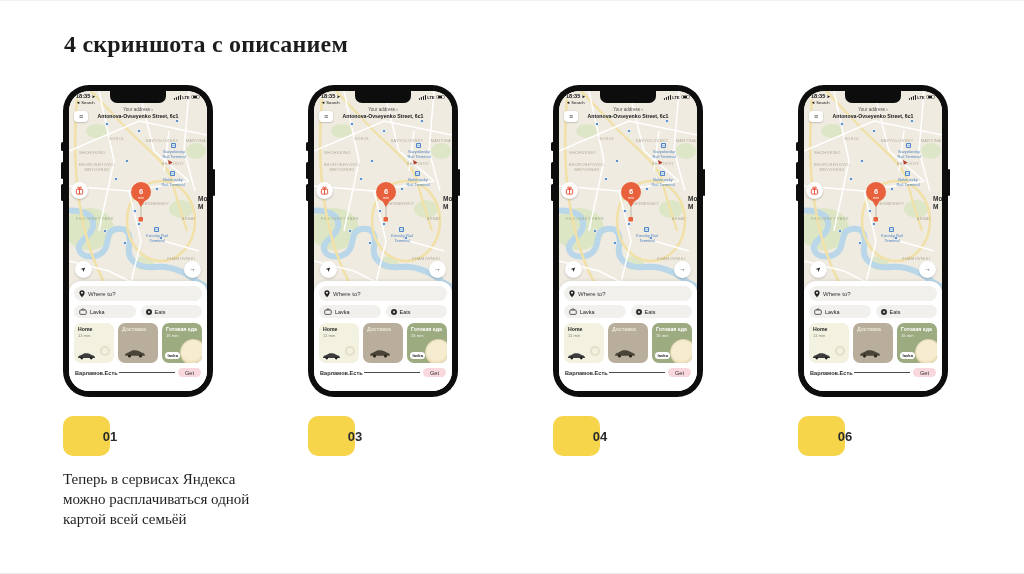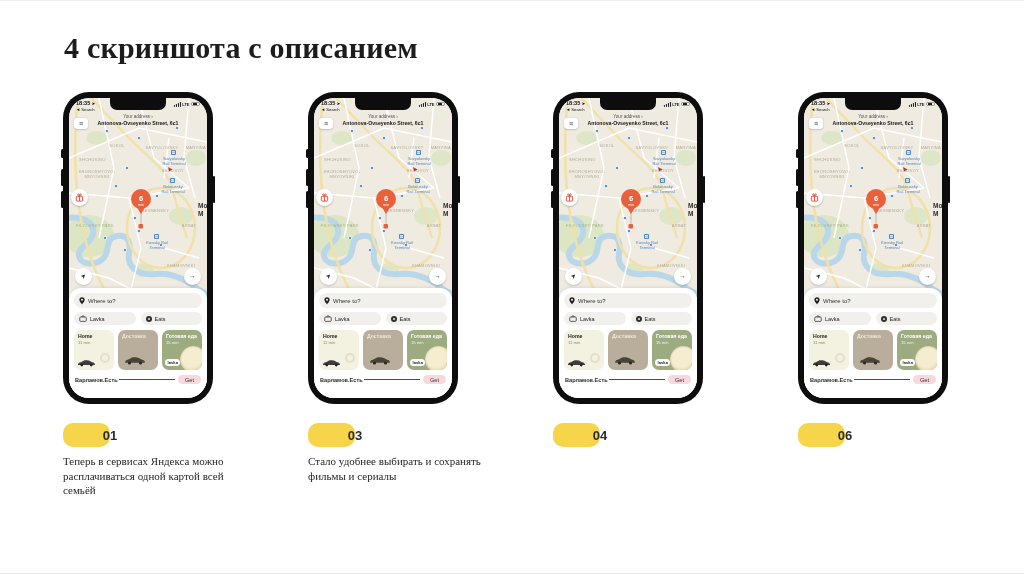--- a/index.html
+++ b/index.html
@@ -1,21 +1,21 @@
 <!DOCTYPE html>
 <html><head>
 <meta charset="utf-8">
 <style>
   * { margin:0; padding:0; box-sizing:border-box; }
   html,body { width:1024px; height:574px; }
   body { background:#fff; font-family:"Liberation Sans",sans-serif; position:relative; overflow:hidden;
          border-top:1px solid #f1f1f1; border-bottom:1px solid #e7e7e7; }
 
   .slide { width:1024px; height:574px; position:relative; }
-  .slide-title { font-family:"Liberation Serif",serif; font-weight:700; font-size:30px; color:#1c1c1c;
+  .slide-title { font-family:"Liberation Serif",serif; font-weight:700; font-size:24px; color:#1c1c1c;
                  margin:30px 0 0 64px; letter-spacing:.2px; }
   .columns { display:flex; margin:27px 0 0 63px; }
   .column { flex:0 0 245px; width:245px; }
 
   
   .phone { width:150px; height:312px; background:#0d0d0d; border-radius:26px; padding:6px; position:relative; }
   .sbtn { position:absolute; background:#0d0d0d; border-radius:1.5px; }
   .sb-mute  { left:-2px; top:57px;  width:2.5px; height:9px;  }
   .sb-volu  { left:-2px; top:77px;  width:2.5px; height:17px; }
   .sb-vold  { left:-2px; top:99px;  width:2.5px; height:17px; }
@@ -83,23 +83,23 @@
            background:radial-gradient(circle at 42% 40%, #f6eccf 45%, #e5d6a9 68%, #c9ba8c 100%);
            box-shadow:inset 0 0 2px rgba(90,80,40,.4); }
   .lavka-badge { position:absolute; left:3px; bottom:4px; background:#fff; border-radius:4px; font-size:4.2px;
                  font-weight:700; color:#1e1e1e; padding:1px 2.5px; z-index:2; }
   .banner { display:flex; align-items:center; margin-top:5px; padding:0 1px; }
   .app-name { font-size:5.6px; font-weight:700; color:#2c2c2c; white-space:nowrap; }
   .banner .line { flex:1; border-bottom:1px solid #4a4a4a; margin:0 3px 0 1px; height:1px; }
   .get-btn { background:#f8d8dc; border-radius:6px; font-size:5.6px; color:#333; padding:1.5px 7px; }
 
   
-  .badge { margin-top:19px; width:40px; height:24px; background:#f6d54b; border-radius:10px;
+  .badge { margin-top:19px; width:40px; height:40px; background:#f6d54b; border-radius:10px;
            display:flex; align-items:center; justify-content:center; font-size:13px; font-weight:700; color:#2b2b2b;padding-left:47px; }
-  .desc { margin-top:7px; max-width:192px; font-family:"Liberation Serif",serif; font-size:11px;
+  .desc { margin-top:14px; max-width:192px; font-family:"Liberation Serif",serif; font-size:15px;
           line-height:1.32; color:#1f1f1f; }
 
   .page-number { position:absolute; right:67px; bottom:20px; font-size:11px; color:#4a4a4a; }
 </style>
 </head>
 <body>
 
 <div class="slide">
   <h1 class="slide-title">4 скриншота с описанием</h1>
   <div class="columns" id="columns">
@@ -515,21 +515,20 @@
             <span class="app-name">Варламов.Есть</span>
             <span class="line"></span>
             <span class="get-btn">Get</span>
           </div>
         </div>
 
       </div>
     </div>
 
     <div class="badge">03</div>
-    <p class="desc">Стало удобнее выбирать и сохранять фильмы и сериалы</p>
   </div>
 
   <div class="column">
     <div class="phone">
       <span class="sbtn sb-mute"></span>
       <span class="sbtn sb-volu"></span>
       <span class="sbtn sb-vold"></span>
       <span class="sbtn sb-power"></span>
 
       <div class="screen">

